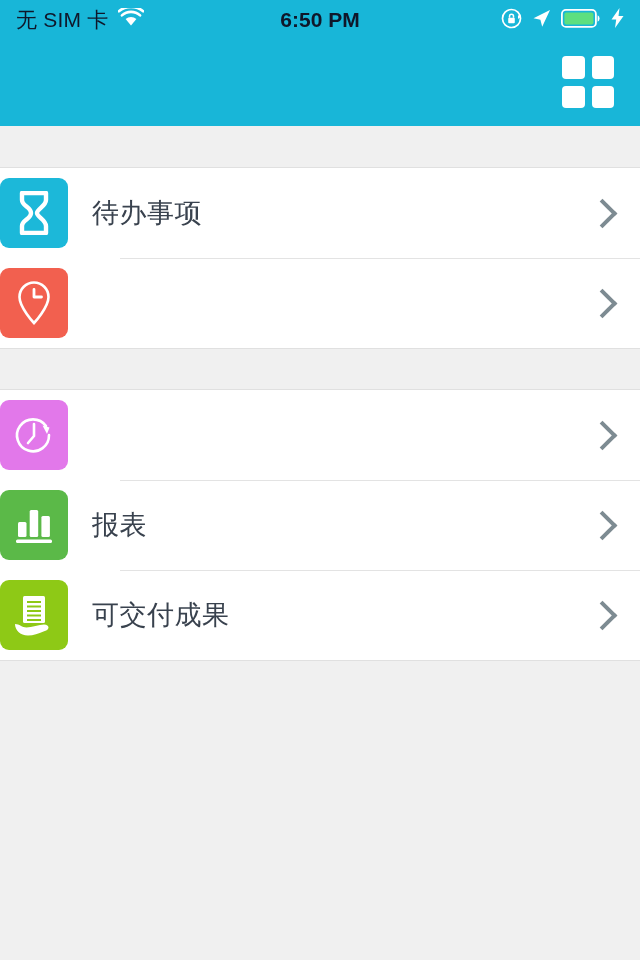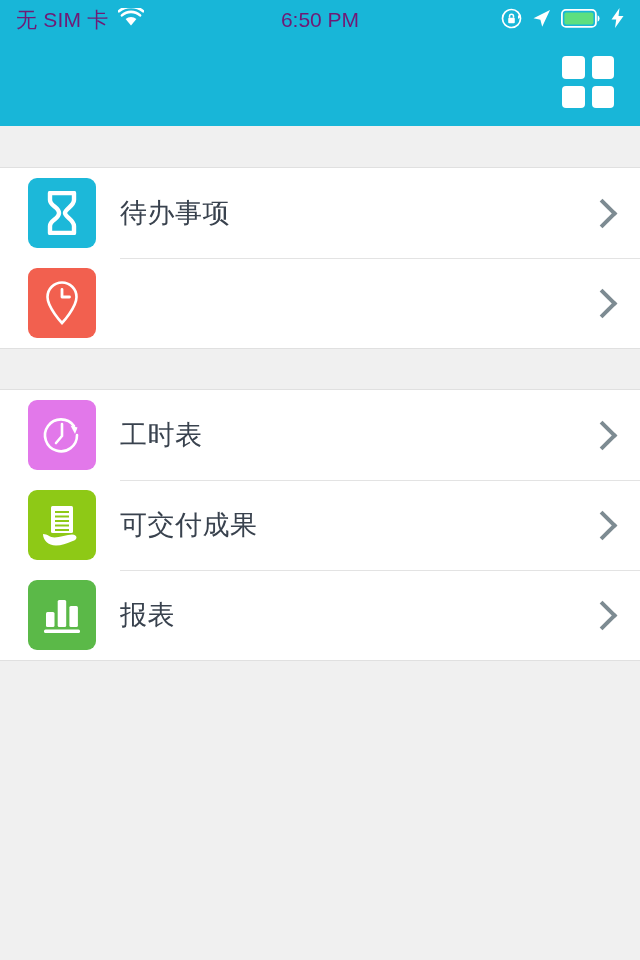--- a/index.html
+++ b/index.html
@@ -7,27 +7,27 @@
     width:640px; height:960px;
     font-family:"Liberation Sans","DejaVu Sans",sans-serif;
     background:#f0f0f0; overflow:hidden;
   }
   #app { position:relative; width:640px; height:960px; background:#f0f0f0; }
 
   
   .header { background:#18b6d8; height:126px; position:relative; }
   .statusbar {
     height:40px; display:flex; align-items:center;
-    padding:0 16px; position:relative; color:#701a75;
+    padding:0 16px; position:relative; color:#0f172a;
   }
   .sb-left { display:flex; align-items:center; gap:10px; font-size:21px; letter-spacing:.2px; }
   .sb-carrier { font-size:21px; white-space:nowrap; }
   .sb-center {
     position:absolute; left:0; right:0; text-align:center;
-    font-size:21px; font-weight:normal; pointer-events:none;
+    font-size:21px; font-weight:bold; pointer-events:none;
   }
   .sb-right {
     margin-left:auto; display:flex; align-items:center; gap:9px; z-index:2;
   }
   .navbar { height:86px; position:relative; }
   .grid-btn {
     position:absolute; right:26px; top:16px;
     width:52px; height:52px;
     display:grid; grid-template-columns:1fr 1fr; grid-template-rows:1fr 1fr; gap:7px;
   }
@@ -36,21 +36,21 @@
   
   .gap { background:#f0f0f0; border-top:1px solid #e0e0e0; border-bottom:1px solid #e0e0e0; }
   .gap-top { height:42px; border-top:none; }
   .gap-mid { height:42px; }
   .gap-bottom { height:33px; border-bottom:none; }
 
   
   .section { background:#ffffff; }
   .row {
     position:relative; height:90px; display:flex; align-items:center;
-    padding-left:28px; background:#ffffff;
+    background:#ffffff;
   }
   .row + .row::before {
     content:""; position:absolute; left:120px; right:0; top:0;
     height:1px; background:#e3e3e3;
   }
   .tile {
     width:68px; height:70px; border-radius:9px; flex:0 0 auto;
     display:flex; align-items:center; justify-content:center;
   }
   .tile svg { display:block; }
@@ -166,21 +166,35 @@
     <div class="row">
       <div class="tile" style="background:#e278ea">
         <span>
           <svg width="44" height="44" viewBox="0 0 44 44">
             <path d="M34 13 a16 16 0 1 0 3 9" fill="none" stroke="#fff" stroke-width="2.6" stroke-linecap="round"></path>
             <path d="M30.5 12.5 L37.5 14.5 L35 21 Z" fill="#fff"></path>
             <path d="M22 11 V23 L16 30" fill="none" stroke="#fff" stroke-width="2.6" stroke-linecap="round" stroke-linejoin="round"></path>
           </svg>
         </span>
       </div>
-      <span class="row-label">工时表</span>
+      <span class="chev"></span>
+    </div>
+
+    <div class="row">
+      <div class="tile" style="background:#5bb948">
+        <span>
+          <svg width="42" height="42" viewBox="0 0 42 42">
+            <rect x="5" y="18" width="8.5" height="15" rx="1.5" fill="#fff"></rect>
+            <rect x="16.7" y="6" width="8.5" height="27" rx="1.5" fill="#fff"></rect>
+            <rect x="28.4" y="12" width="8.5" height="21" rx="1.5" fill="#fff"></rect>
+            <rect x="3" y="35.5" width="36" height="3.5" rx="1.5" fill="#fff"></rect>
+          </svg>
+        </span>
+      </div>
+      <span class="row-label">报表</span>
       <span class="chev"></span>
     </div>
 
     <div class="row">
       <div class="tile" style="background:#8ec916">
         <span>
           <svg width="44" height="44" viewBox="0 0 44 44">
             <rect x="11" y="3" width="22" height="27" rx="1.5" fill="#fff"></rect>
             <g stroke="#8ec916" stroke-width="2">
               <path d="M15 9 H29"></path>
@@ -190,31 +204,16 @@
                 <path d="M15 27 H29"></path>
             </g>
             <path d="M3 31 c4.5 0 7 3.5 11.5 3.5 c5 0 13 -3 17.5 -3 c3 0 4.5 1.5 4.5 3 c0 2 -2 3 -5 4 c-5 1.8 -10 4 -15.5 4 C8 42.5 3 37 3 31 Z" fill="#fff"></path>
           </svg>
         </span>
       </div>
       <span class="row-label">可交付成果</span>
       <span class="chev"></span>
     </div>
 
-    <div class="row">
-      <div class="tile" style="background:#5bb948">
-        <span>
-          <svg width="42" height="42" viewBox="0 0 42 42">
-            <rect x="5" y="18" width="8.5" height="15" rx="1.5" fill="#fff"></rect>
-            <rect x="16.7" y="6" width="8.5" height="27" rx="1.5" fill="#fff"></rect>
-            <rect x="28.4" y="12" width="8.5" height="21" rx="1.5" fill="#fff"></rect>
-            <rect x="3" y="35.5" width="36" height="3.5" rx="1.5" fill="#fff"></rect>
-          </svg>
-        </span>
-      </div>
-      <span class="row-label">报表</span>
-      <span class="chev"></span>
-    </div>
-
   </div>
 
   <div class="gap gap-bottom"></div>
 </div>
 
 </body></html>

